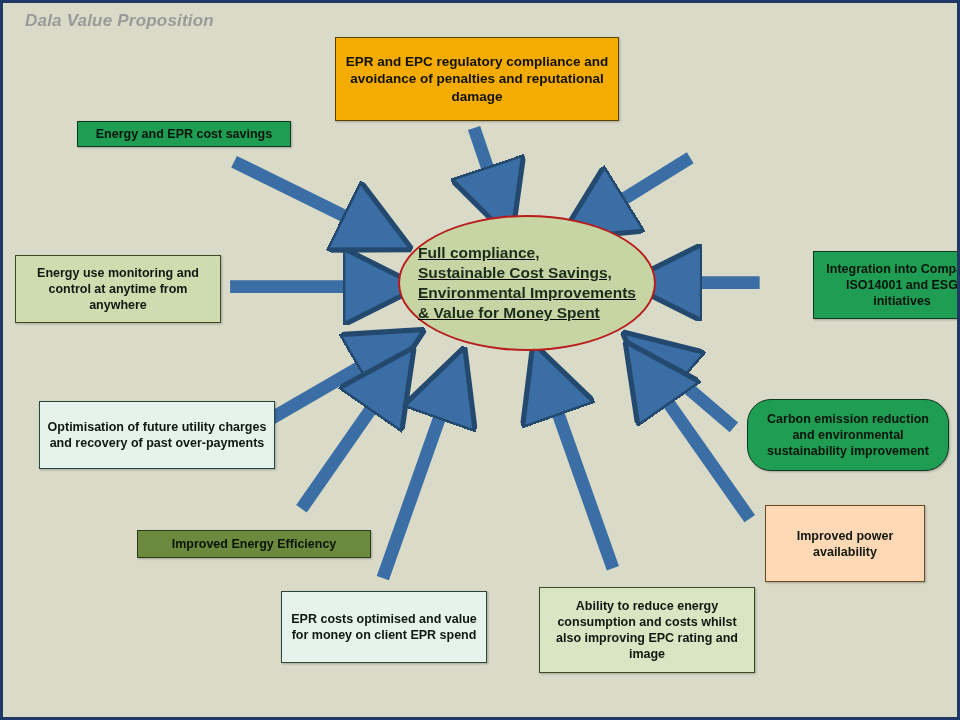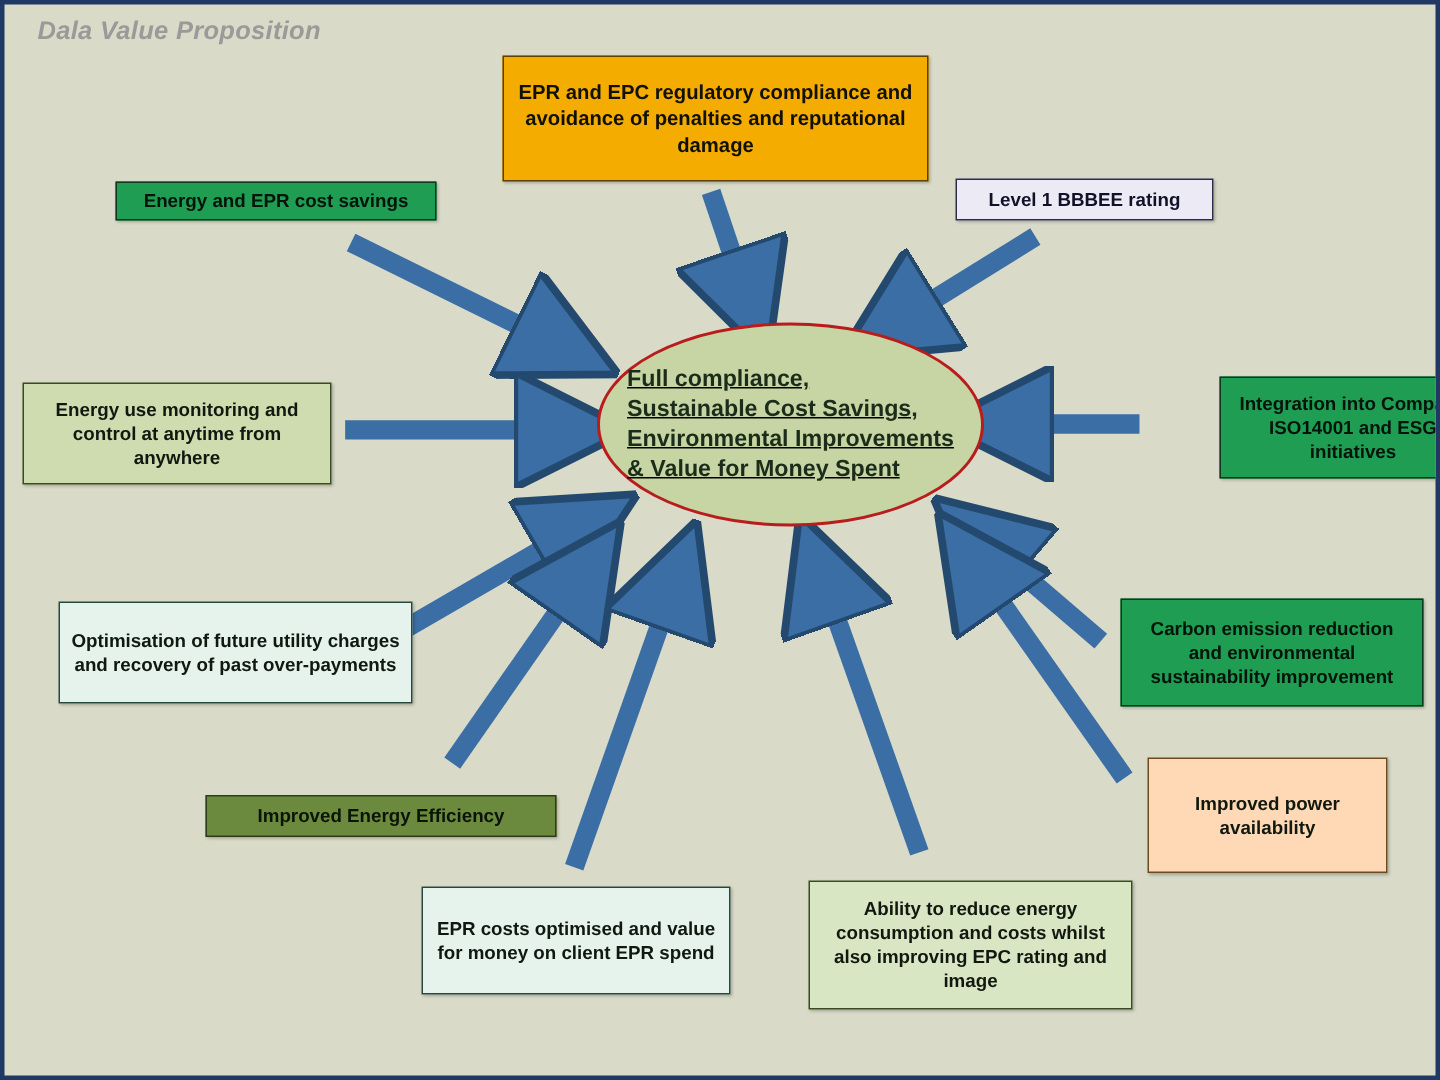--- a/index.html
+++ b/index.html
@@ -70,21 +70,21 @@
     color: #101810;
     padding: 5px 7px;
     box-shadow: 1px 1px 2px rgba(0,0,0,0.25);
   }
   .n-epr        { left: 332px; top: 34px;  width: 284px; height: 84px;  background: #f5ac00; border-color: #5a4300; color: #111100; font-size: 13.5px; }
   .n-energysave { left: 74px;  top: 118px; width: 214px; height: 26px;  background: #1f9d53; border-color: #0d3a1f; color: #04140a; }
   .n-bbbee      { left: 634px; top: 116px; width: 172px; height: 28px;  background: #ecebf5; border-color: #2b2b4a; color: #11112a; }
   .n-monitor    { left: 12px;  top: 252px; width: 206px; height: 68px;  background: #cfdcb0; border-color: #3a4a22; }
   .n-iso        { left: 770px; top: 248px; width: 178px; height: 68px;  background: #1f9d53; border-color: #0d3a1f; color: #04140a; margin-left: 40px; }
   .n-optimise   { left: 36px;  top: 398px; width: 236px; height: 68px;  background: #e6f2ec; border-color: #26473a; }
-  .n-carbon     { left: 744px; top: 396px; width: 202px; height: 72px;  background: #1f9d53; border-color: #0d3a1f; color: #04140a; }
+  .n-carbon     { left: 744px; top: 396px; width: 202px; height: 72px;  background: #1f9d53; border-color: #0d3a1f; color: #04140a; border-radius: 24px; }
   .n-efficiency { left: 134px; top: 527px; width: 234px; height: 28px;  background: #6c8a3e; border-color: #2c3c16; color: #0b1405; }
   .n-power      { left: 762px; top: 502px; width: 160px; height: 77px;  background: #ffd9b5; border-color: #6b4a22; }
   .n-eprcost    { left: 278px; top: 588px; width: 206px; height: 72px;  background: #e6f2ec; border-color: #26473a; }
   .n-ability    { left: 536px; top: 584px; width: 216px; height: 86px;  background: #d9e6c4; border-color: #3a4a22; }
 </style>
 </head>
 <body>
 
 <div id="canvas">
 
@@ -126,21 +126,20 @@
     <div class="hub-text">
       <span>Full compliance,</span><br>
       <span>Sustainable Cost Savings,</span><br>
       <span>Environmental Improvements</span><br>
       <span>&amp; Value for Money Spent</span>
     </div>
   </div>
 
   <div class="node n-epr">EPR and EPC regulatory compliance and avoidance of penalties and reputational damage</div>
   <div class="node n-energysave">Energy and EPR cost savings</div>
-  <div class="node n-bbbee">Level 1 BBBEE rating</div>
   <div class="node n-monitor">Energy use monitoring and control at anytime from anywhere</div>
   <div class="node n-iso">Integration into Company ISO14001 and ESG initiatives</div>
   <div class="node n-optimise">Optimisation of future utility charges and recovery of past over-payments</div>
   <div class="node n-carbon">Carbon emission reduction and environmental sustainability improvement</div>
   <div class="node n-efficiency">Improved Energy Efficiency</div>
   <div class="node n-power">Improved power availability</div>
   <div class="node n-eprcost">EPR costs optimised and value for money on client EPR spend</div>
   <div class="node n-ability">Ability to reduce energy consumption and costs whilst also improving EPC rating and image</div>
 
 </div>

